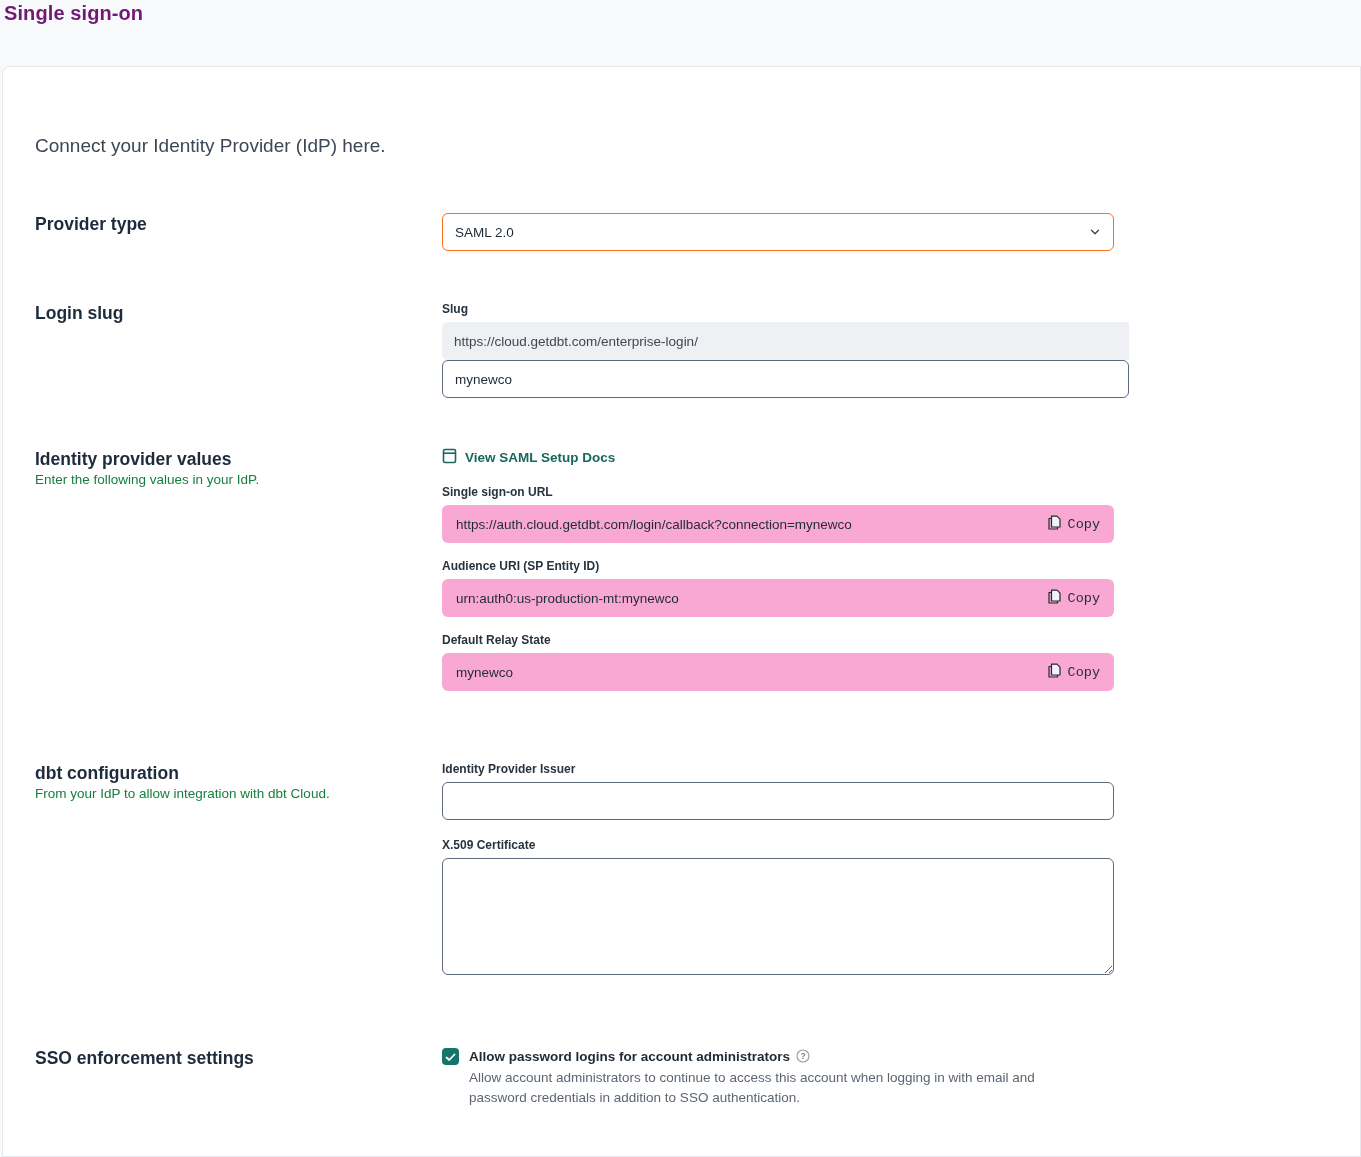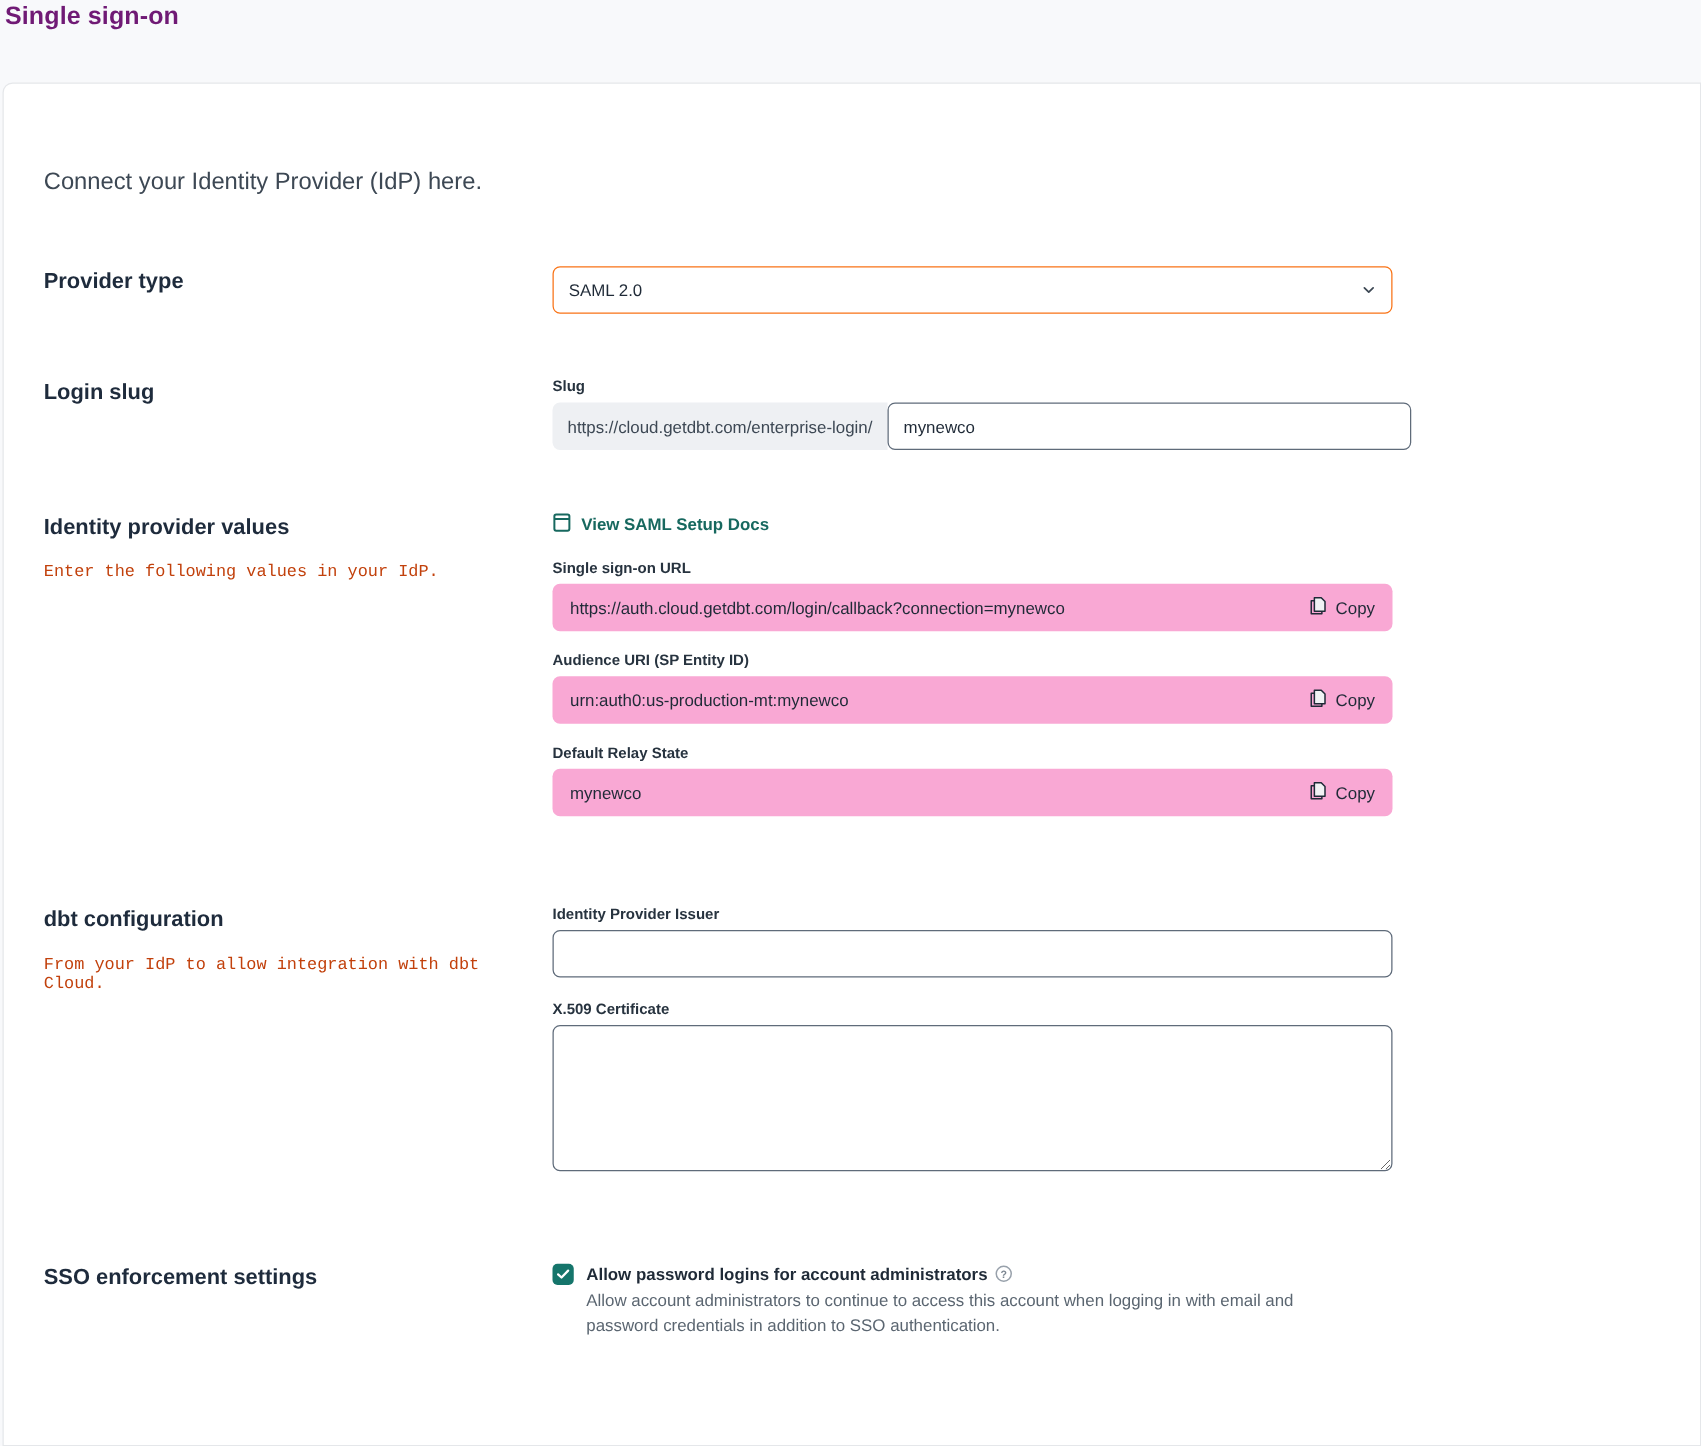--- a/index.html
+++ b/index.html
@@ -45,24 +45,23 @@
   .mt-50 { margin-top: 50px; }
   .mt-55 { margin-top: 55px; }
   .mt-52 { margin-top: 52px; }
   .section-heading {
     font-size: 17.5px;
     font-weight: 700;
     color: #1e2b3c;
     line-height: 22px;
   }
   .section-sub {
-    margin-top: 19px;
-    font-size: 13.5px;
-    color: #c2410c;
-    font-family: Liberation Mono, monospace;
+    margin-top: 2px;
+    font-size: 13.5px;
+    color: #15803d;
   }
   .field-label {
     display: block;
     font-size: 12px;
     font-weight: 700;
     color: #27333f;
     margin-bottom: 6px;
     line-height: 14px;
   }
   .select-box {
@@ -75,21 +74,21 @@
     align-items: center;
     padding: 0 34px 0 12px;
     font-size: 13.5px;
     color: #1f2a37;
     cursor: pointer;
   }
   .select-box .chev {
     position: absolute;
     right: 12px; top: 12px;
   }
-  .slug-row { display: flex; width: 687px; }
+  .slug-row { display: flex; width: 687px; flex-direction: column; }
   .slug-prefix {
     flex: 0 0 auto;
     background: #eef0f3;
     border-radius: 6px 0 0 6px;
     height: 38px;
     display: flex;
     align-items: center;
     padding: 0 12px;
     font-size: 13.5px;
     color: #3d4854;
@@ -130,21 +129,21 @@
     font-size: 13.5px;
     color: #1f2a37;
   }
   .readonly-row .value { flex: 1 1 auto; }
   .copy-btn {
     display: inline-flex;
     align-items: center;
     gap: 7px;
     background: transparent;
     border: none;
-    font-family: Liberation Sans, sans-serif;
+    font-family: Liberation Mono, monospace;
     font-size: 13.5px;
     color: #1f2a37;
     cursor: pointer;
     padding: 0;
   }
   .text-input {
     width: 672px;
     height: 38px;
     border: 1px solid #5f6b7a;
     border-radius: 6px;

